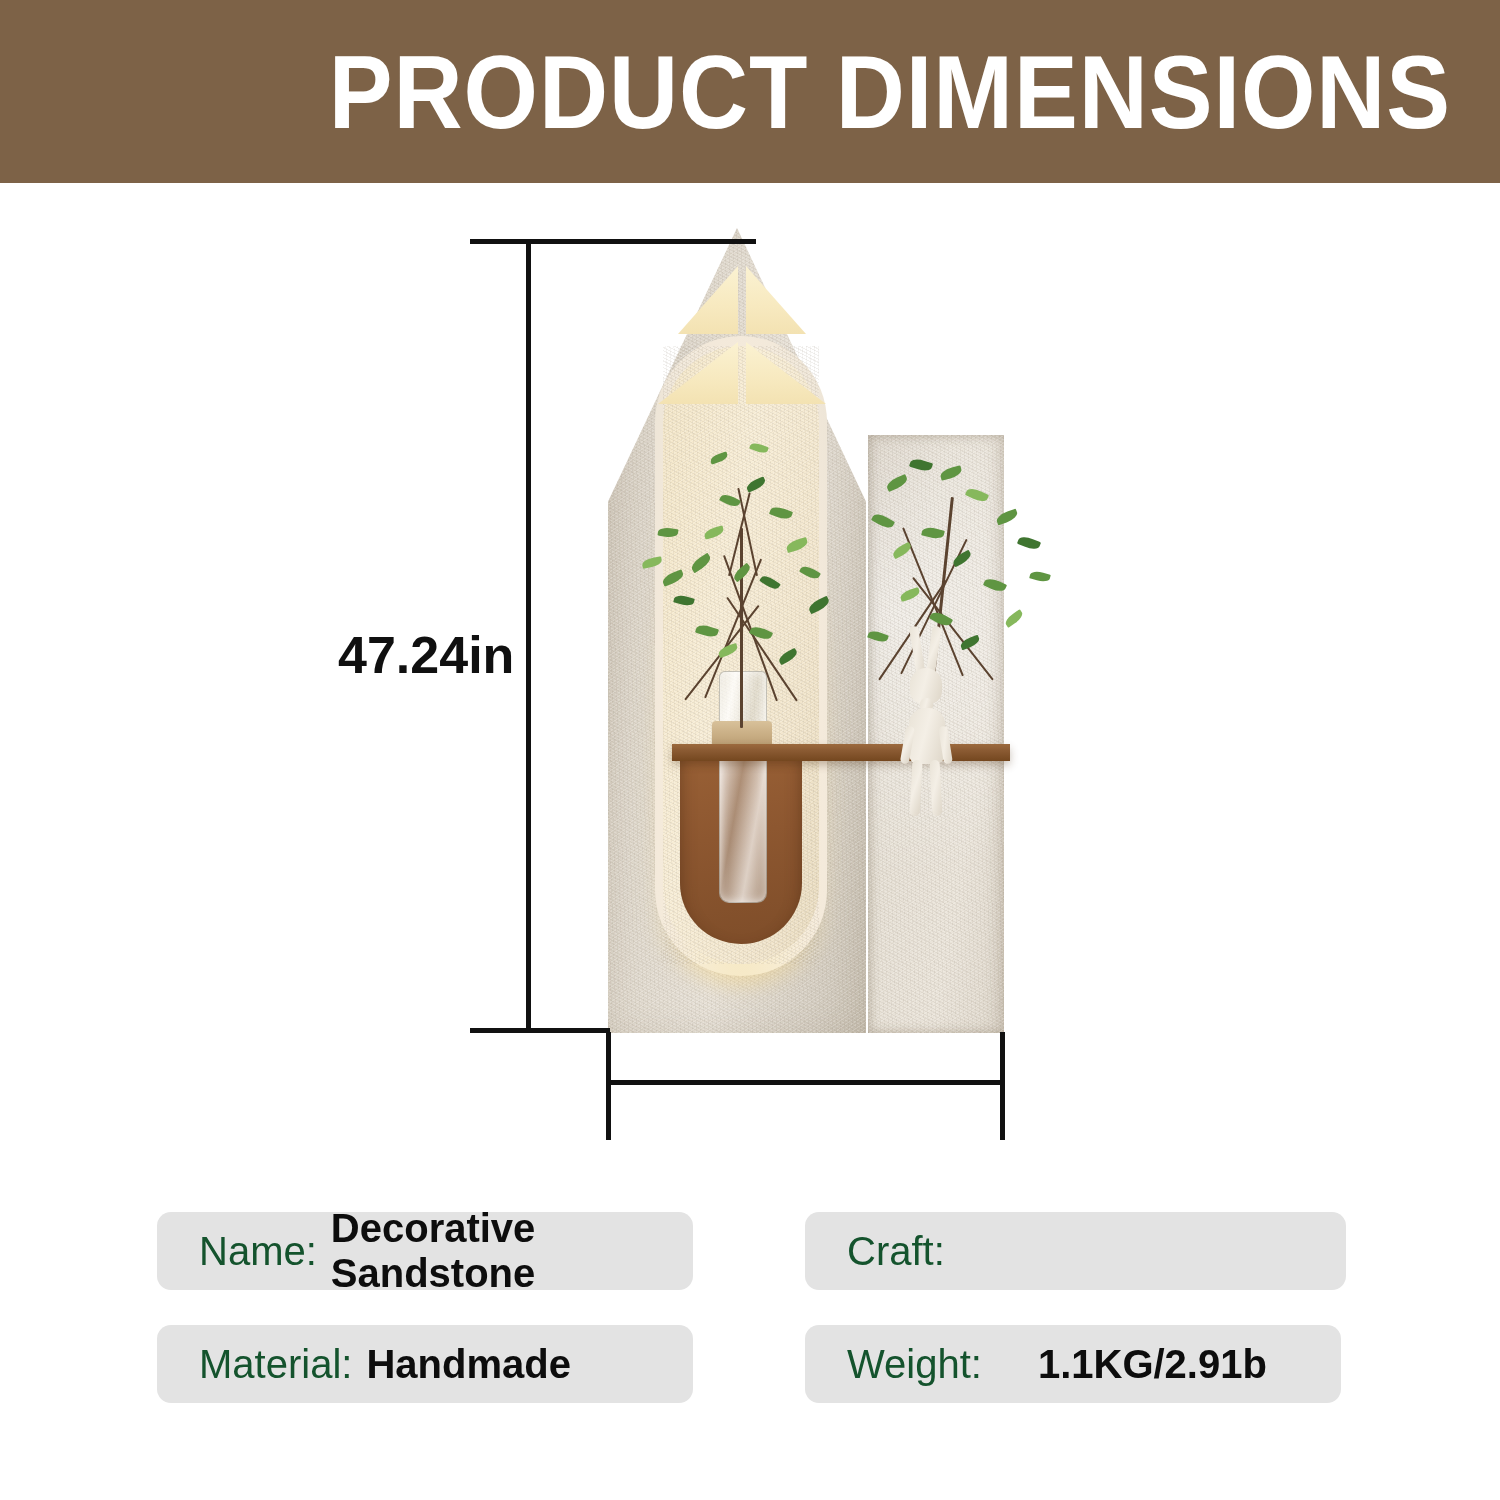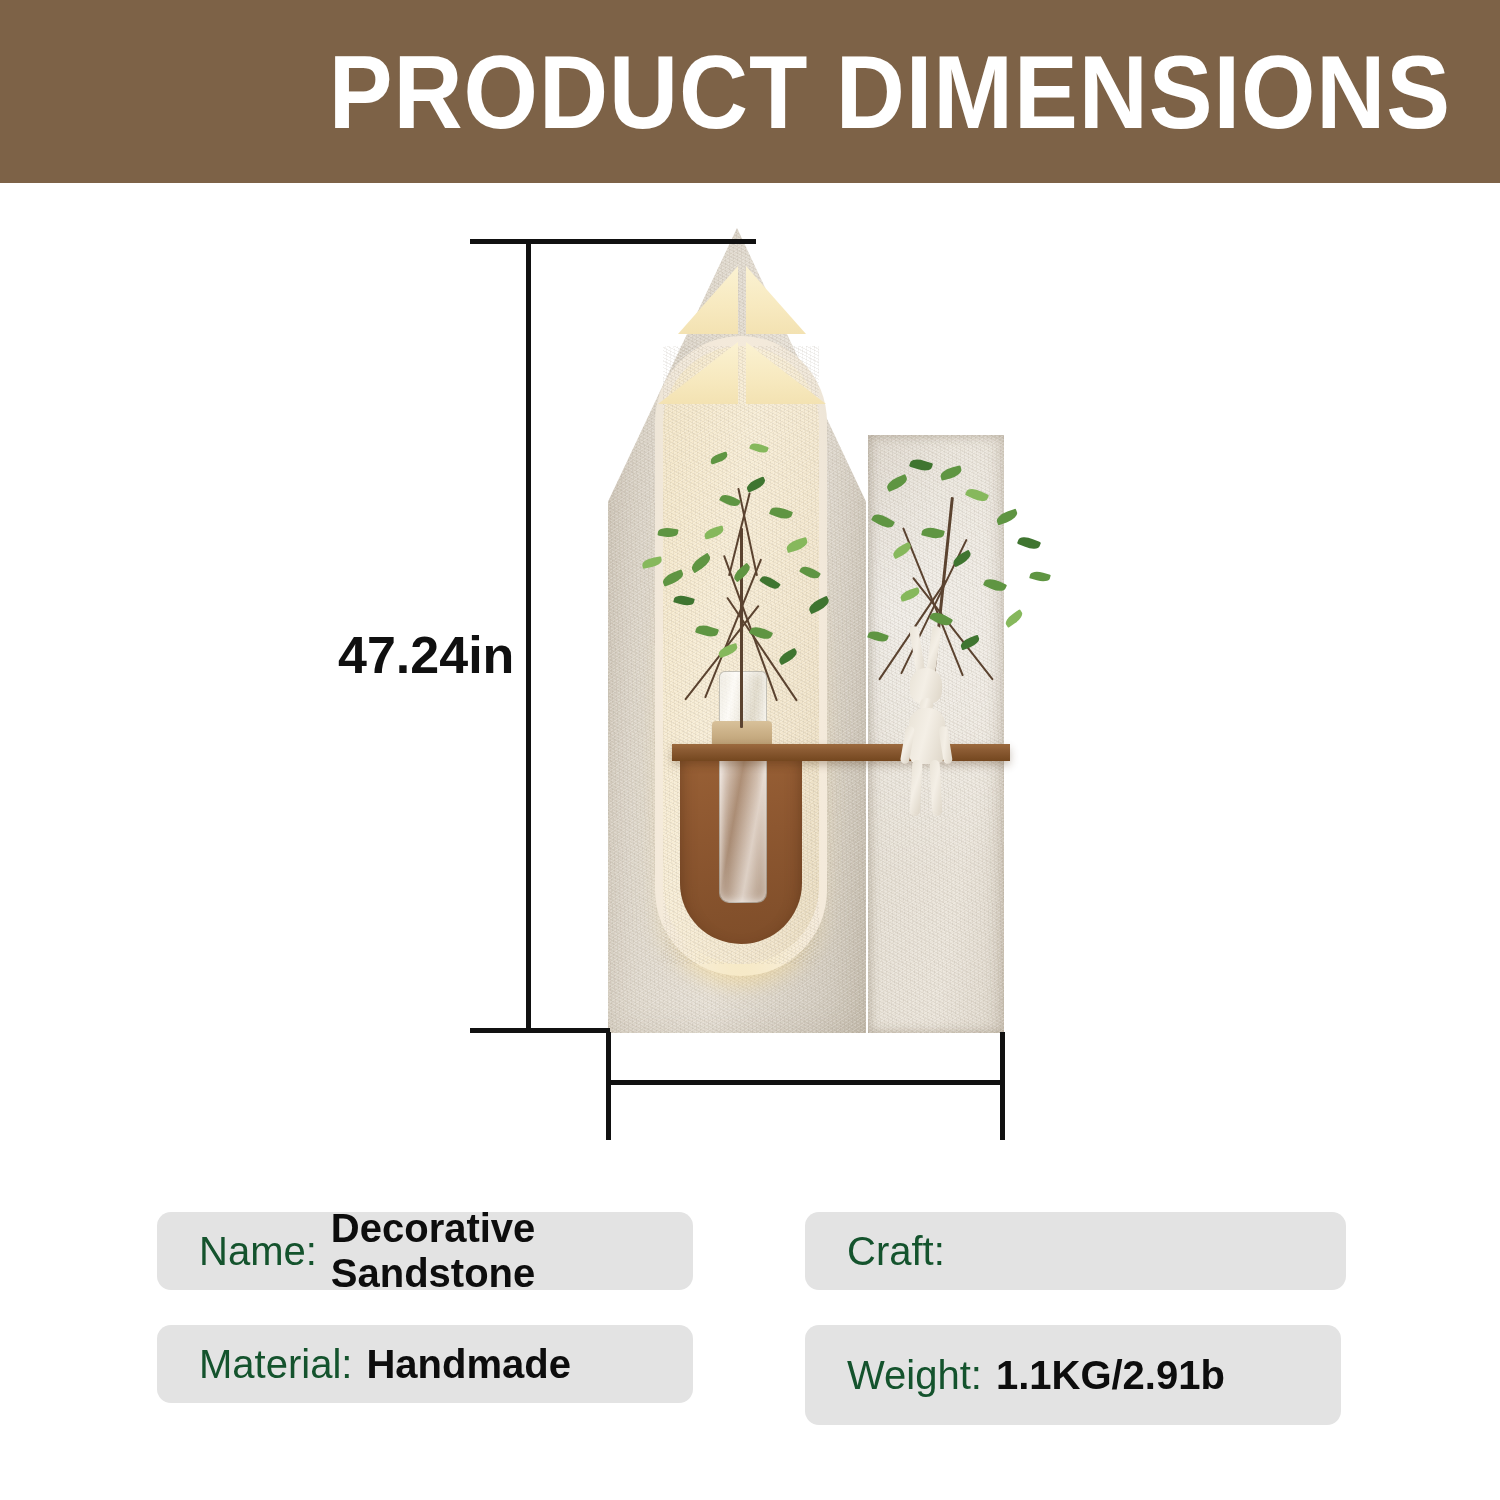--- a/index.html
+++ b/index.html
@@ -389,16 +389,16 @@
 
 <div class="info-box" style="left:805px; top:1212px; width:541px; height:78px;">
   <span class="info-label">Craft:</span>
 </div>
 
 <div class="info-box" style="left:157px; top:1325px; width:536px; height:78px;">
   <span class="info-label">Material:</span>
   <span class="info-value">Handmade</span>
 </div>
 
-<div class="info-box" style="left:805px; top:1325px; width:536px; height:100px;">
+<div class="info-box" style="left:805px; top:1325px; width:536px; height:78px;gap:42px;">
   <span class="info-label">Weight:</span>
   <span class="info-value">1.1KG/2.91b</span>
 </div>
 
 </body></html>

